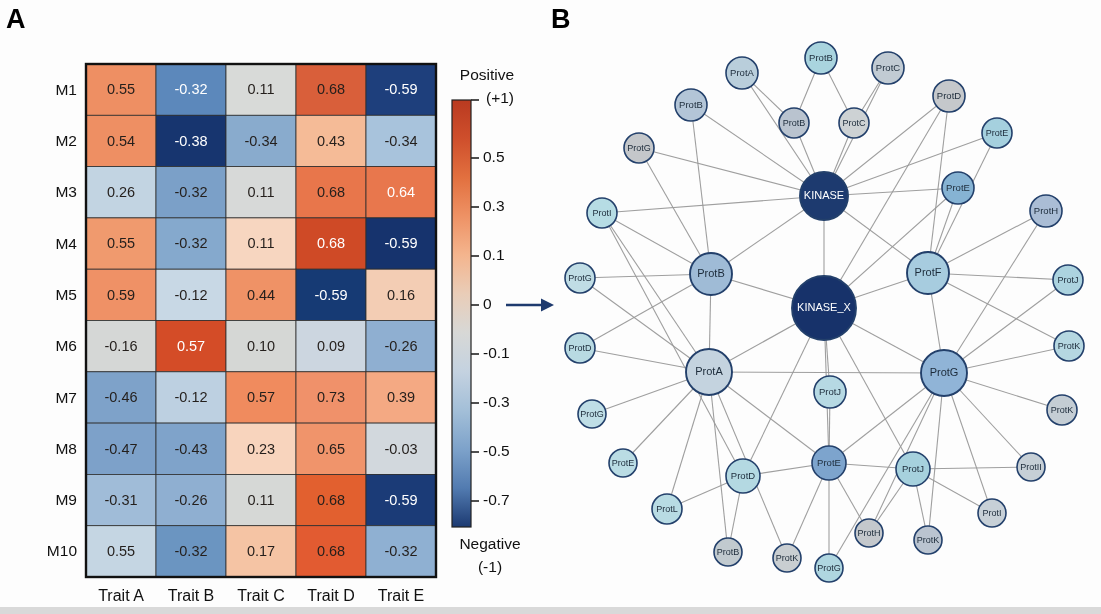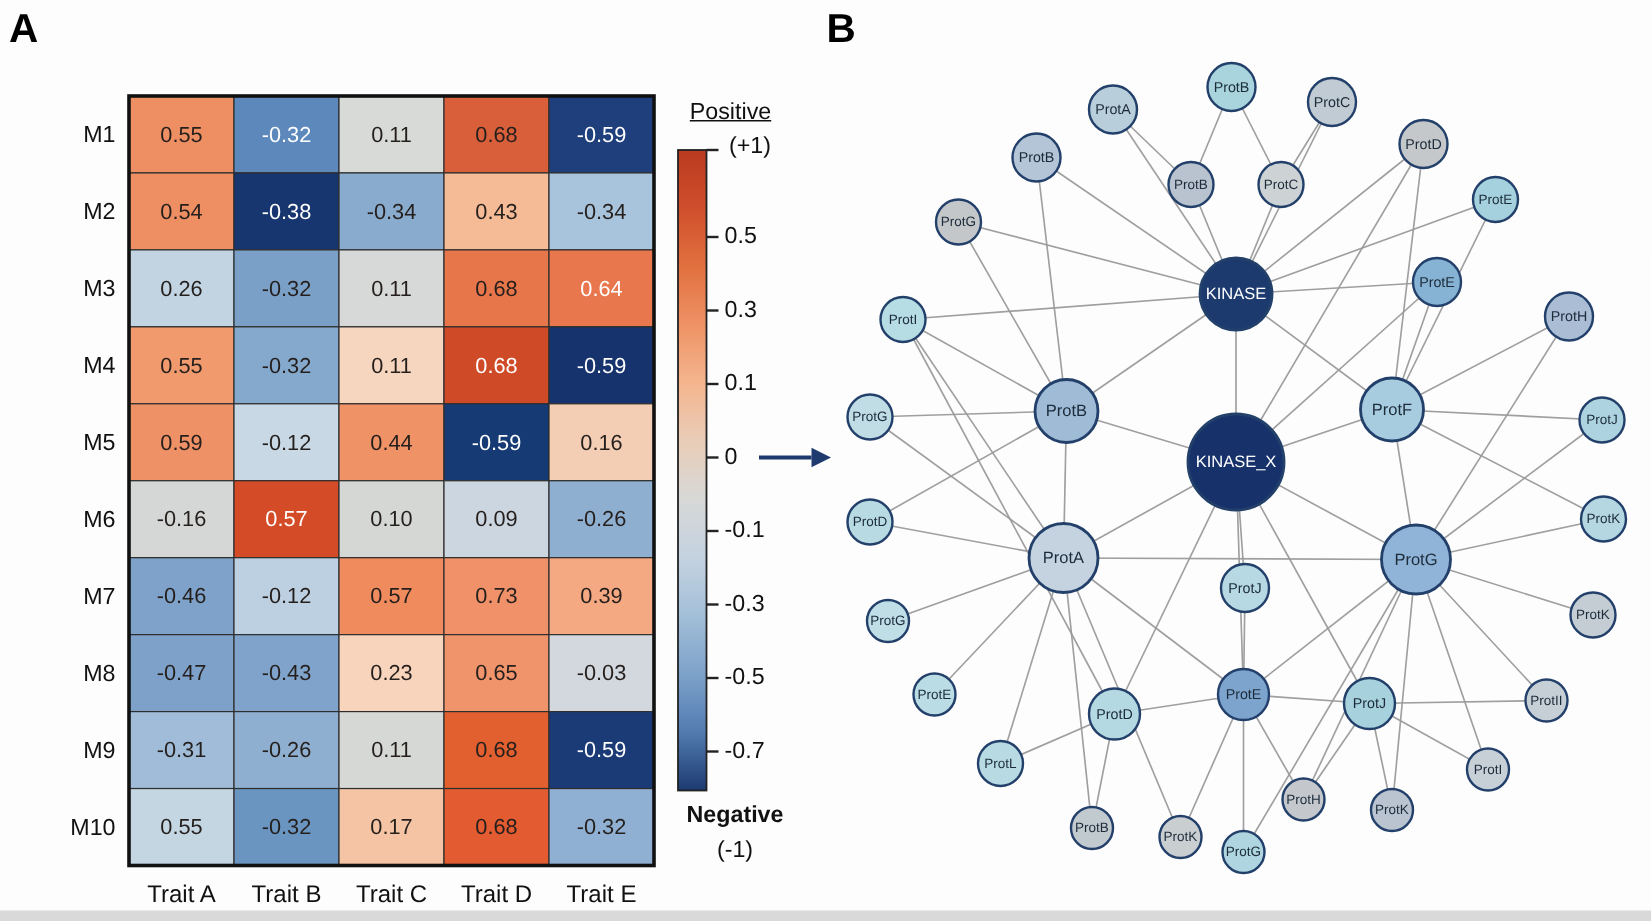--- a/index.html
+++ b/index.html
@@ -313,19 +313,19 @@
       <text x="728" y="552.5" font-size="9" fill="#1c2b3a" text-anchor="middle" dominant-baseline="middle" font-family="&quot;Liberation Sans&quot;, sans-serif">ProtB</text>
       <circle cx="787" cy="558" r="14" fill="#c9ced1" stroke="#23406b" stroke-width="1.6"></circle>
       <text x="787" y="558.5" font-size="9" fill="#1c2b3a" text-anchor="middle" dominant-baseline="middle" font-family="&quot;Liberation Sans&quot;, sans-serif">ProtK</text>
       <circle cx="829" cy="568" r="14" fill="#afd6e0" stroke="#23406b" stroke-width="1.6"></circle>
       <text x="829" y="568.5" font-size="9" fill="#1c2b3a" text-anchor="middle" dominant-baseline="middle" font-family="&quot;Liberation Sans&quot;, sans-serif">ProtG</text>
       <rect x="0" y="607" width="1101" height="7" fill="#d9d9d9"></rect>
     </svg>
 
   <div class="overlay panel-label" style="left:6px;top:4px;">A</div>
 
-  <div class="overlay cbar-label" style="left:450px;top:66px;width:74px;text-decoration:underline;">Positive</div>
+  <div class="overlay cbar-label" style="left:450px;top:66px;width:74px;">Positive</div>
   <div class="overlay cbar-label" style="left:474px;top:89px;width:52px;">(+1)</div>
-  <div class="overlay cbar-label" style="left:446px;top:535px;width:88px;font-weight:bold;">Negative</div>
+  <div class="overlay cbar-label" style="left:446px;top:535px;width:88px;">Negative</div>
   <div class="overlay cbar-label" style="left:446px;top:558px;width:88px;">(-1)</div>
 
   <div class="overlay panel-label" style="left:551px;top:4px;">B</div>
 </div>
 
 </body></html>

